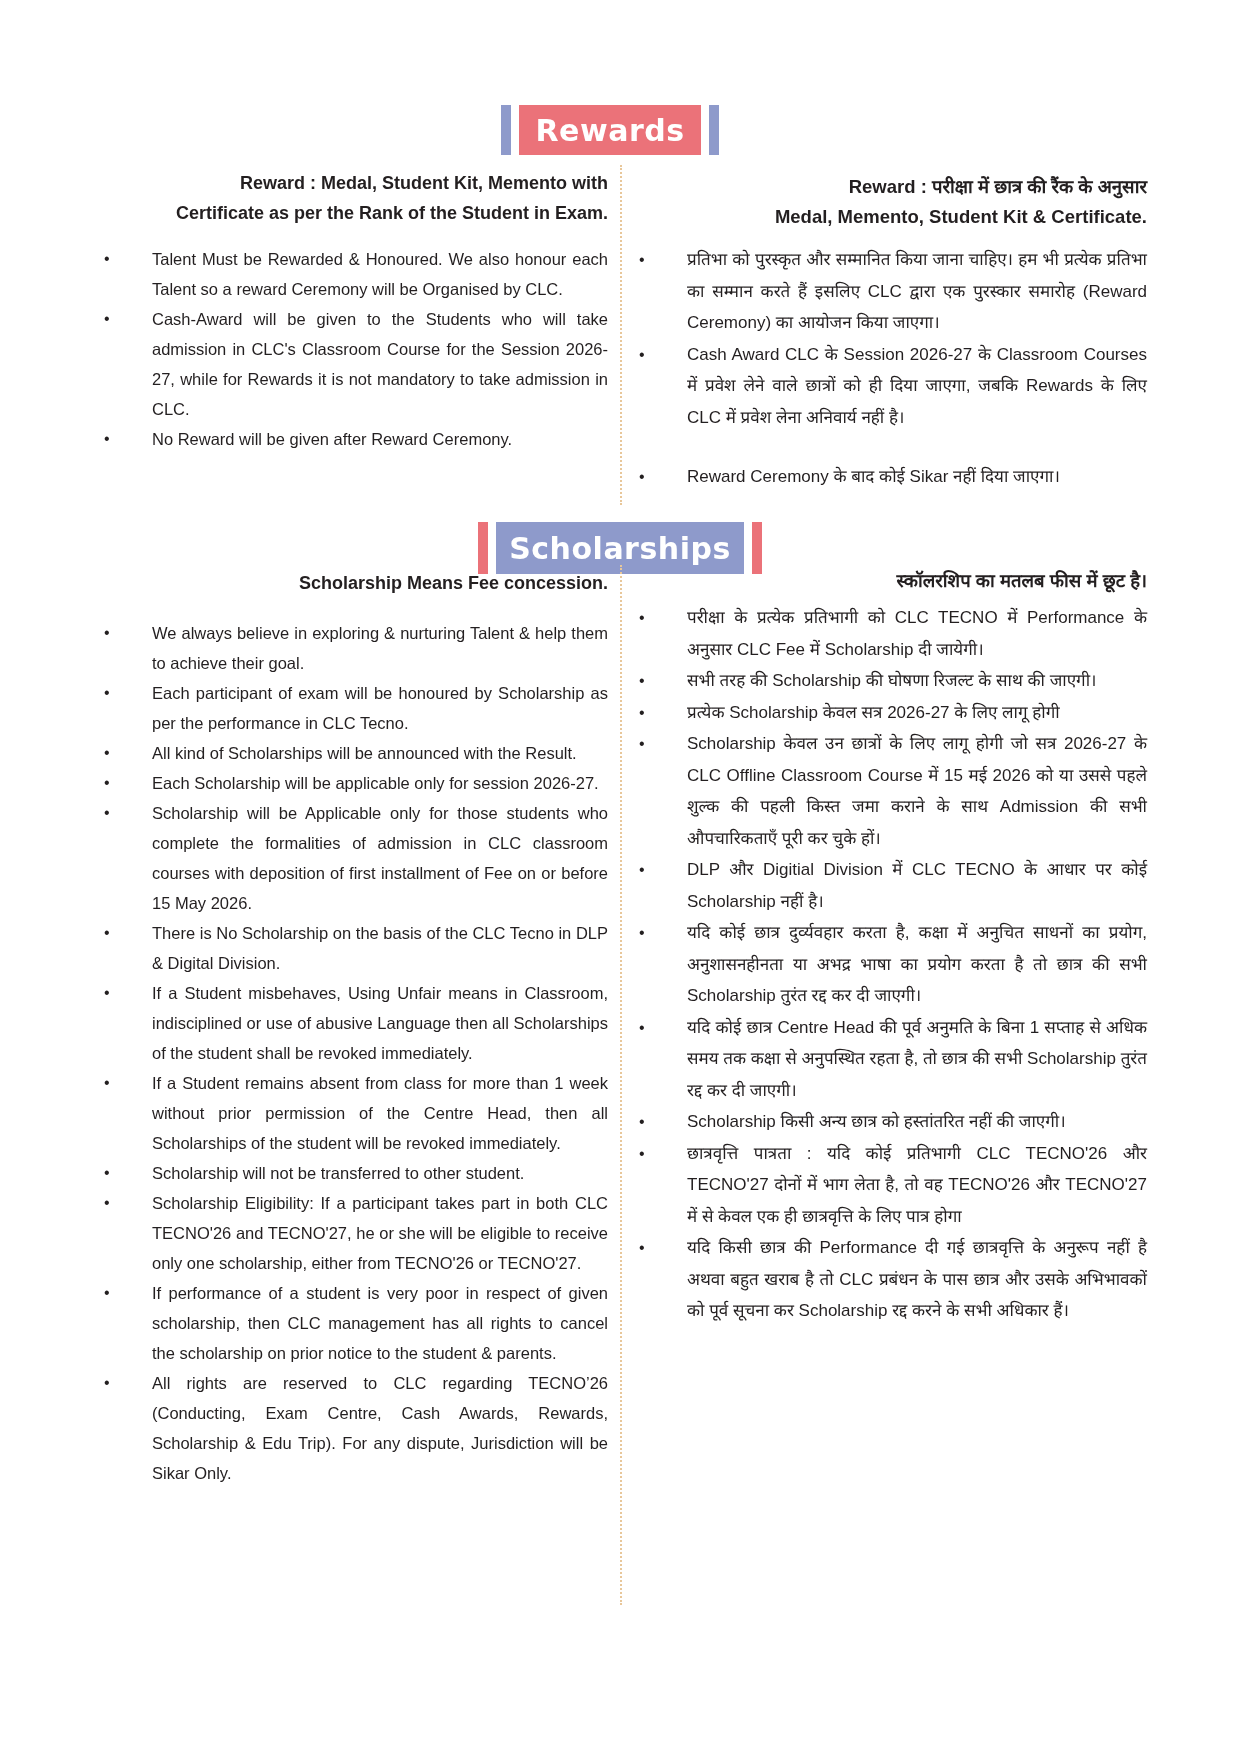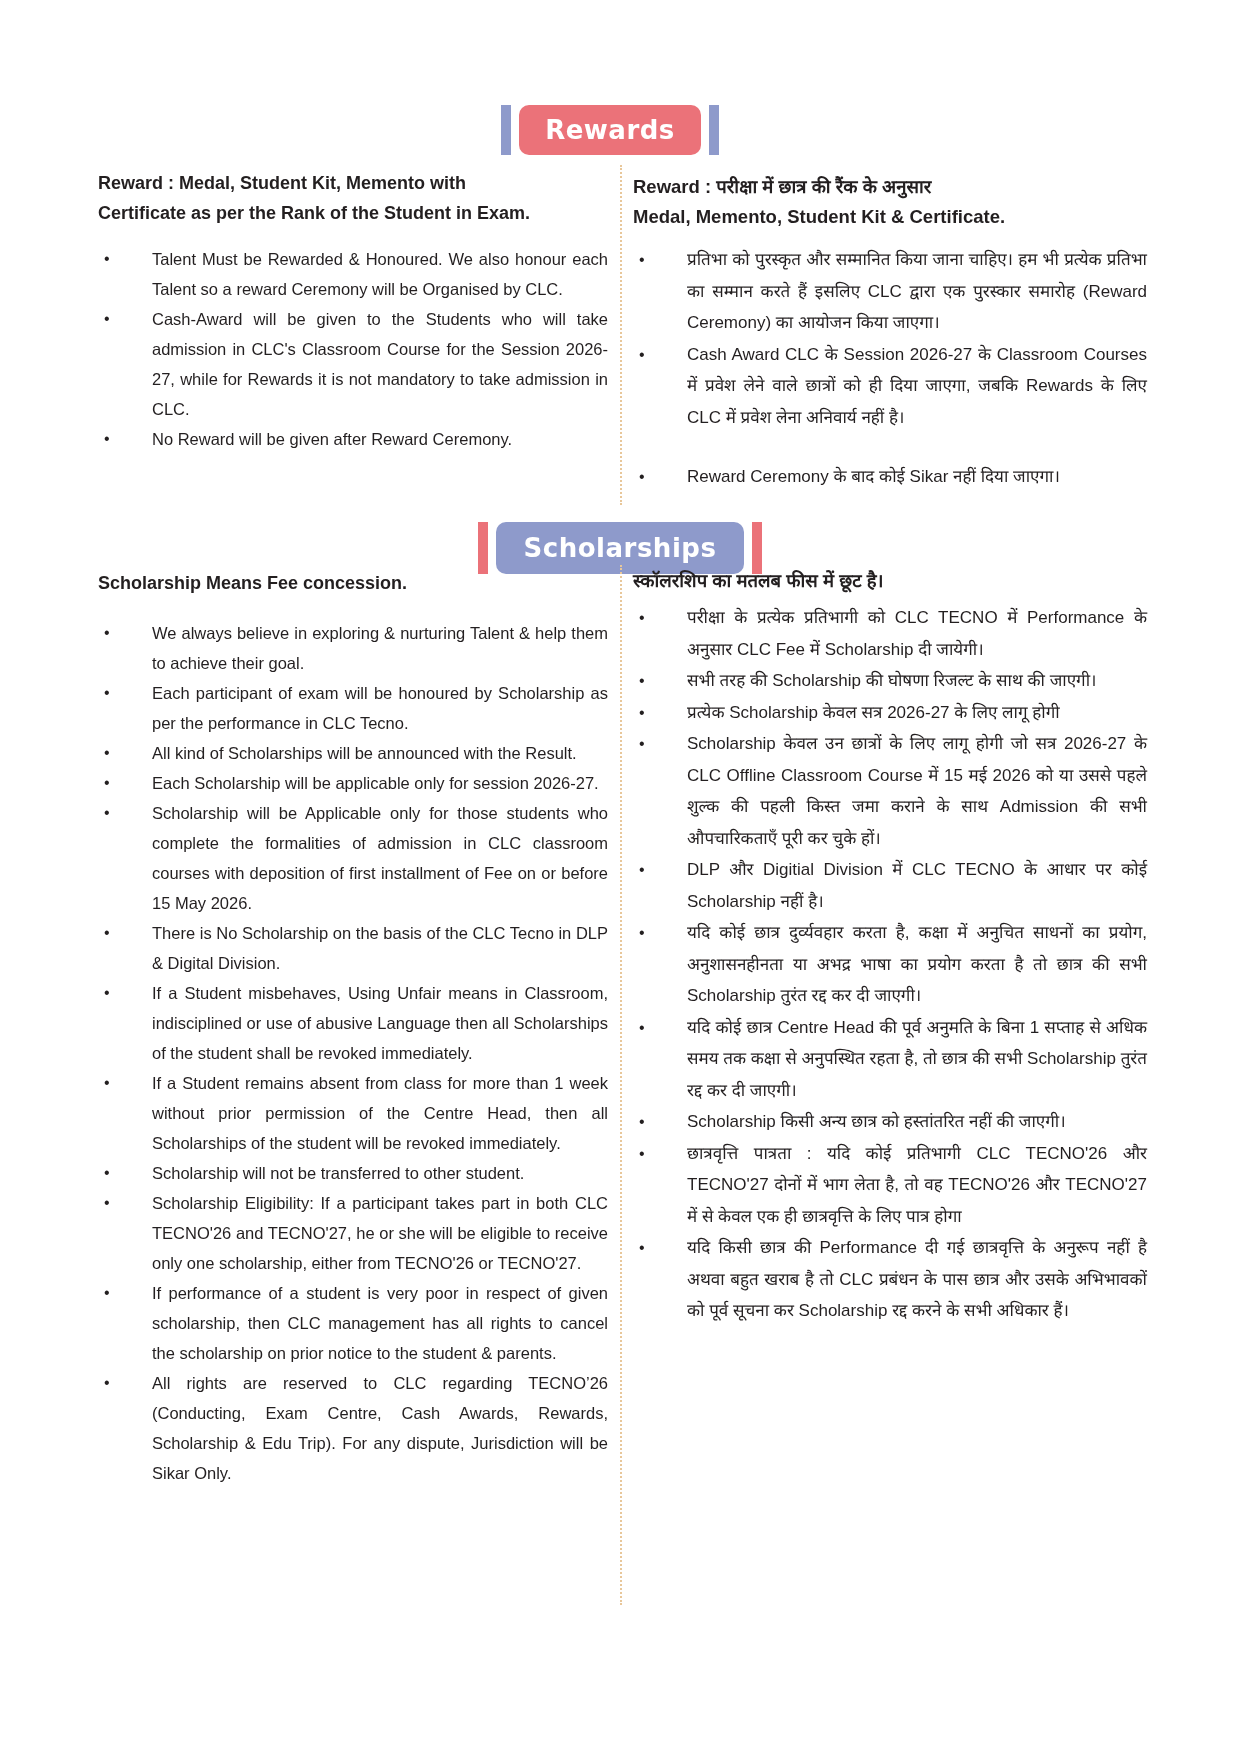--- a/index.html
+++ b/index.html
@@ -5,42 +5,41 @@
   html, body { margin: 0; padding: 0; background: #ffffff; }
   body {
     width: 1241px; height: 1754px; position: relative; overflow: hidden;
     font-family: "Liberation Sans", "DejaVu Sans", sans-serif;
     color: #231f20;
   }
   .banner { position: absolute; display: flex; align-items: stretch; }
   .banner .bar { width: 10px; }
   .banner .title {
     color: #ffffff; font-weight: bold; font-family: "DejaVu Sans", sans-serif;
-    font-size: 26px; display: flex; align-items: center; justify-content: center;
+    font-size: 30px; display: flex; align-items: center; justify-content: center;
     letter-spacing: 0.5px;
-    border-radius: 10px;
   }
   #rewards-banner { left: 501px; top: 105px; height: 50px; }
   #rewards-banner .bar-l { margin-right: 8px; }
   #rewards-banner .bar-r { margin-left: 8px; }
   #rewards-banner .title { width: 182px; }
   #sch-banner { left: 478px; top: 522px; height: 52px; }
   #sch-banner .bar-l { margin-right: 8px; }
   #sch-banner .bar-r { margin-left: 8px; }
   #sch-banner .title { width: 248px; }
 
   .divider {
     position: absolute; left: 620px; width: 0;
     border-left: 2px dotted #e8c79a;
   }
   .col { position: absolute; width: 510px; }
   .col.left { left: 98px; }
   .col.right { left: 633px; width: 514px; }
   .heading {
-    text-align: left; font-weight: bold; font-size: 18px; line-height: 30px;
+    text-align: right; font-weight: bold; font-size: 18px; line-height: 30px;
     margin: 0;
   }
   ul.list { list-style: none; margin: 0; padding: 0; }
   ul.list li {
     position: relative; padding-left: 54px; font-size: 16.5px; line-height: 30px;
     text-align: justify;
   }
   ul.list li::before {
     content: "•"; position: absolute; left: 6px; top: 0; font-size: 16px;
   }

